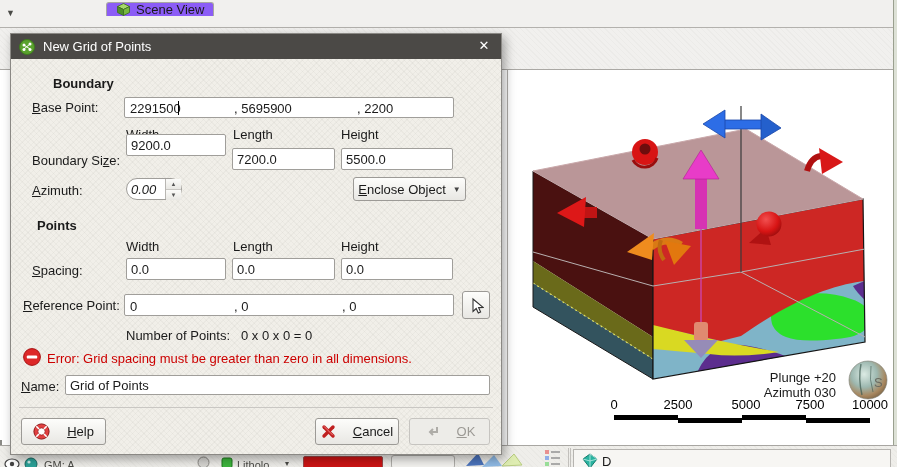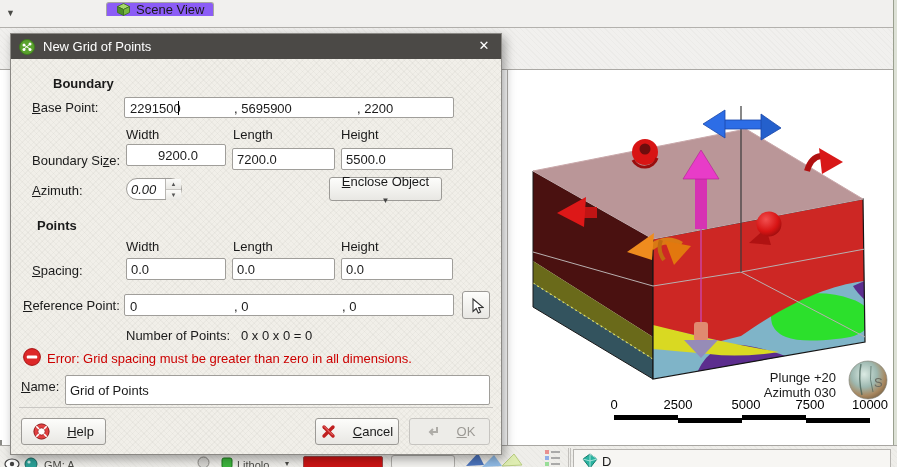--- a/index.html
+++ b/index.html
@@ -293,39 +293,39 @@
         <span class="caret" style="position:absolute;left:52px;top:3px;"></span>
       <span class="part" style="left:109px;">, 5695900</span>
       <span class="part" style="left:232px;">, 2200</span>
     </div>
 
     <div class="col-head" style="left:115px;top:93px;">Width</div>
     <div class="col-head" style="left:222px;top:93px;">Length</div>
     <div class="col-head" style="left:330px;top:93px;">Height</div>
 
     <div class="row-label" style="left:21px;top:119px;"><span>Boundary Si</span><span class="mn">z</span><span>e:</span></div>
-    <div class="field" style="left:115px;top:110px;width:100px;height:22px;justify-content:center;">
+    <div class="field" style="left:115px;top:100px;width:100px;height:22px;">
         <span>9200.0</span>
       </div>
     <div class="field" style="left:221px;top:114px;width:103px;height:22px;">
         <span>7200.0</span>
       </div>
     <div class="field" style="left:330px;top:114px;width:112px;height:22px;">
         <span>5500.0</span>
       </div>
 
     <div class="row-label" style="left:21px;top:149px;"><span></span><span class="mn">A</span><span>zimuth:</span></div>
     <div class="spinbox" style="left:115px;top:144px;width:56px;height:22px;">
       <div class="spin-val">0.00</div>
       <div class="spin-btns">
         <div class="spin-btn">▲</div>
         <div class="spin-btn">▼</div>
       </div>
     </div>
-    <div class="dd-btn" style="left:318px;top:143px;width:113px;height:24px;flex-direction:column;">
+    <div class="dd-btn" style="left:342px;top:143px;width:113px;height:24px;">
       <span><span class="mn">E</span><span>nclose Object</span></span>
       <span class="dd-arrow">▼</span>
     </div>
 
     <div class="sec-head" style="left:18px;top:184px;padding-left:8px;">Points</div>
 
     <div class="col-head" style="left:115px;top:205px;">Width</div>
     <div class="col-head" style="left:222px;top:205px;">Length</div>
     <div class="col-head" style="left:330px;top:205px;">Height</div>
 
@@ -355,21 +355,21 @@
     <div class="row-label" style="left:115px;top:294px;">Number of Points:</div>
     <div class="row-label" style="left:230px;top:294px;">0 x 0 x 0 = 0</div>
 
     <svg class="svg-abs" style="left:12px;top:314px;" width="18" height="18">
       <circle cx="9" cy="9" r="8.4" fill="#dd2828" stroke="#a81414"></circle>
       <rect x="3.8" y="7.4" width="10.4" height="3.2" rx="1.2" fill="#fff"></rect>
     </svg>
     <div class="err-text" style="left:36px;top:317px;">Error: Grid spacing must be greater than zero in all dimensions.</div>
 
     <div class="row-label" style="left:10px;top:345px;"><span></span><span class="mn">N</span><span>ame:</span></div>
-    <div class="field" style="left:54px;top:341px;width:425px;height:30px;">
+    <div class="field" style="left:54px;top:341px;width:425px;height:20px;">
         <span>Grid of Points</span>
       </div>
 
     <div class="hsep"></div>
 
     <div class="btn" style="left:10px;top:384px;width:85px;">
       <svg width="17" height="17">
         <circle cx="8.5" cy="8.5" r="7.6" fill="#e04040" stroke="#8c1616"></circle>
         <circle cx="8.5" cy="8.5" r="3.6" fill="#fff" stroke="#8c1616" stroke-width="0.7"></circle>
         <g stroke="#fff" stroke-width="1.6">

